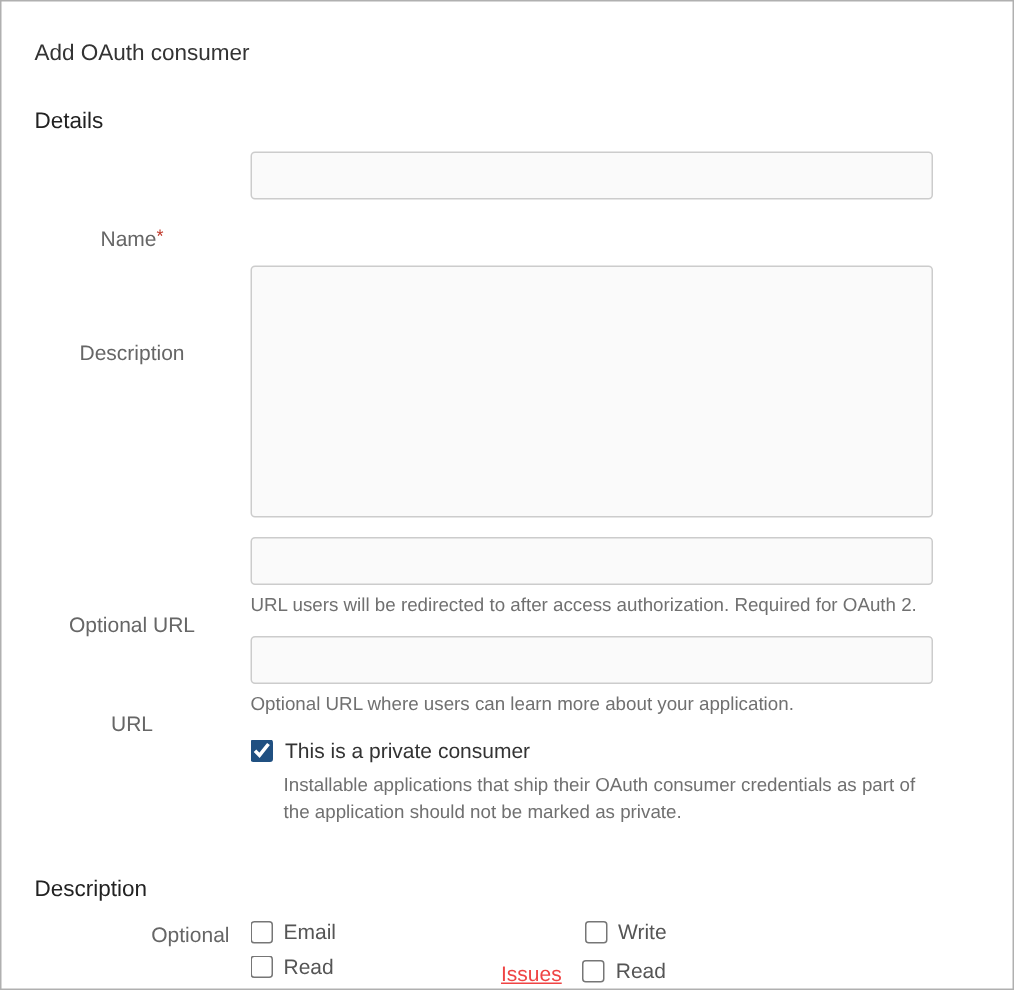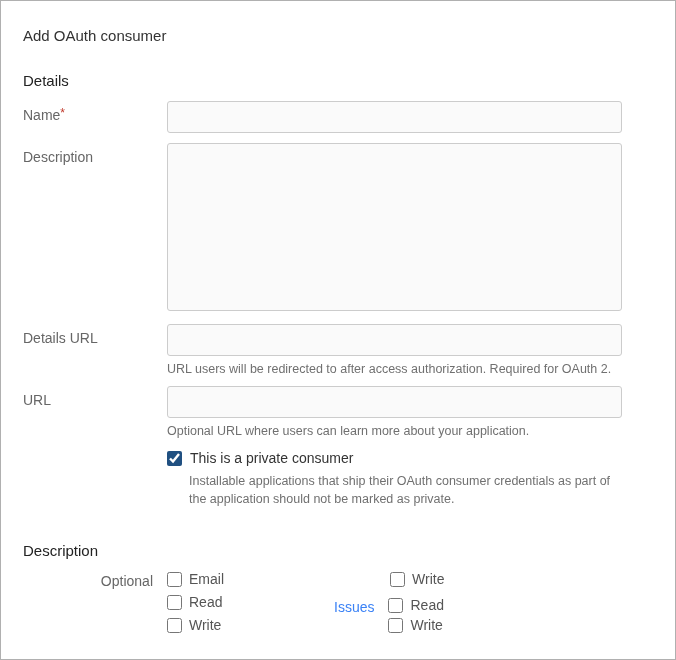--- a/index.html
+++ b/index.html
@@ -29,26 +29,27 @@
     color: #222;
     margin: 0 0 12px 0;
   }
   .form-row {
     display: flex;
     align-items: flex-start;
     margin-bottom: 10px;
   }
   .form-label-col {
     width: 144px;
-    text-align: left;
+    text-align: center;
     padding-right: 14px;
     padding-top: 6px;
     color: #666;
     font-size: 14px;
     flex-shrink: 0;
+    margin-top: 44px;
   }
   .req { color: #c0392b; font-size: 12px; position: relative; top:-3px; }
   .form-field-col {
     flex: 1;
   }
   input[type="text"].text-input {
     width: 100%;
     max-width: 455px;
     height: 32px;
     border: 1px solid #ccc;
@@ -115,24 +116,25 @@
     flex-direction:column;
     gap:4px;
     justify-content:space-between;
   }
   .perm-subgroup{
     display:flex;
     align-items:flex-start;
     gap:14px;
   }
   .perm-subgroup-label{
-    color:#3b82f6;
+    color:#ef4444;
     font-size:14px;
     padding-top:2px;
     text-align:right;
+    text-decoration:underline;
   }
   .perm-cb-list{
     display:flex;
     flex-direction:column;
     gap:4px;
   }
   .perm-cb{display:flex;align-items:center;gap:7px;color:#555;font-size:14px;}
 </style>
 </head>
 <body>
@@ -153,21 +155,21 @@
   </div>
 
   <div class="form-row">
     <div class="form-label-col">Description</div>
     <div class="form-field-col">
       <textarea class="text-area" style=""></textarea>
     </div>
   </div>
 
   <div class="form-row" style="margin-bottom:0">
-    <div class="form-label-col">Details URL</div>
+    <div class="form-label-col">Optional URL</div>
     <div class="form-field-col">
       <input type="text" class="text-input" value="" style="">
       <div class="help-text">URL users will be redirected to after access authorization. Required for OAuth 2.</div>
     </div>
   </div>
 
   <div class="form-row" style="margin-bottom:0">
     <div class="form-label-col">URL</div>
     <div class="form-field-col">
       <input type="text" class="text-input" value="" style="">

